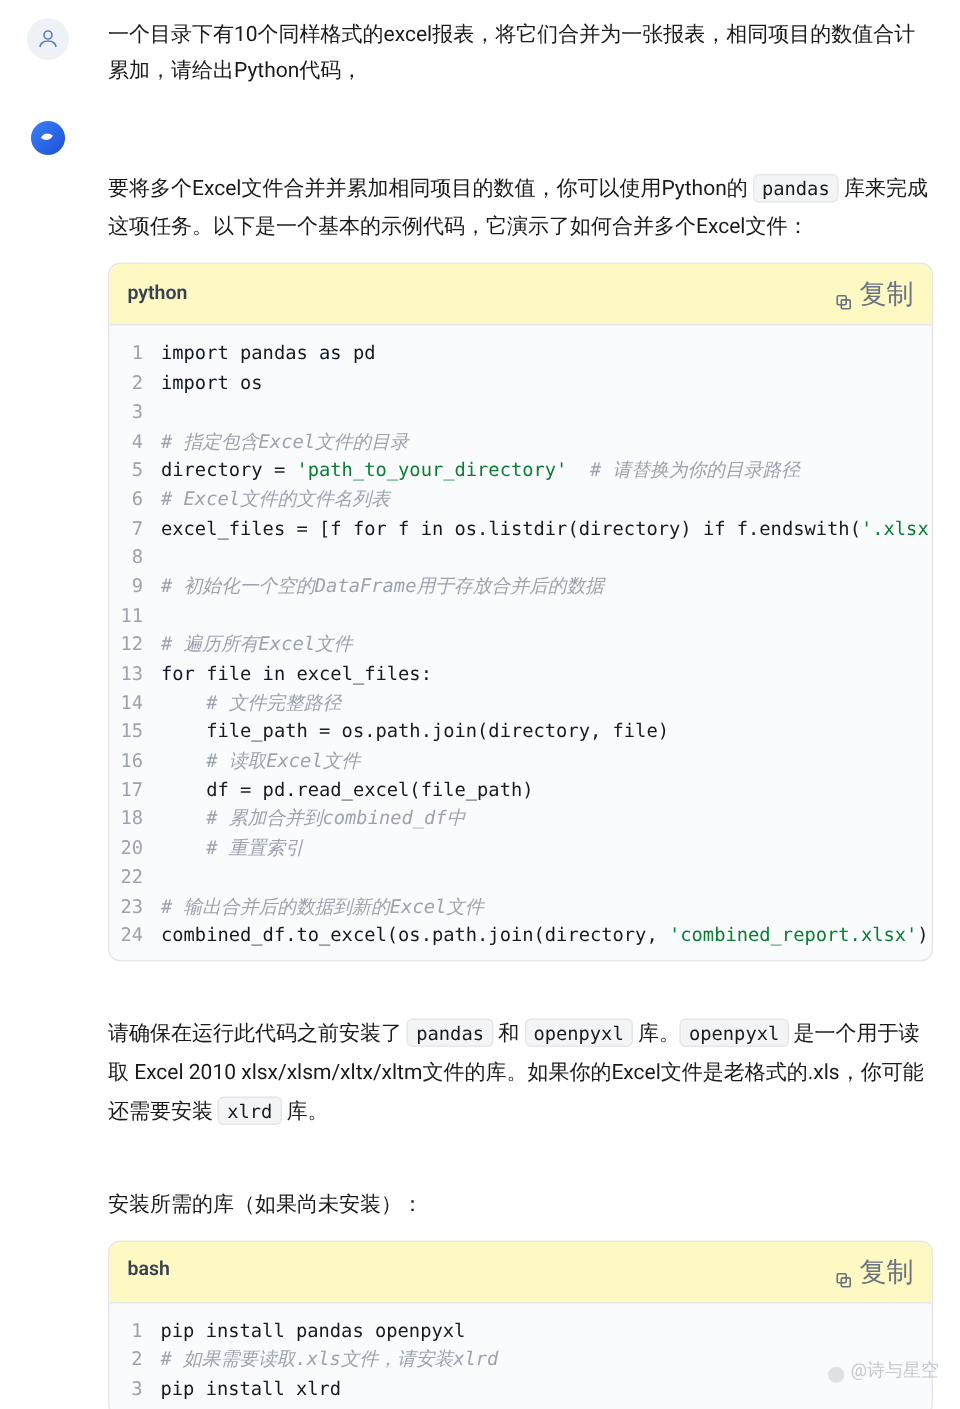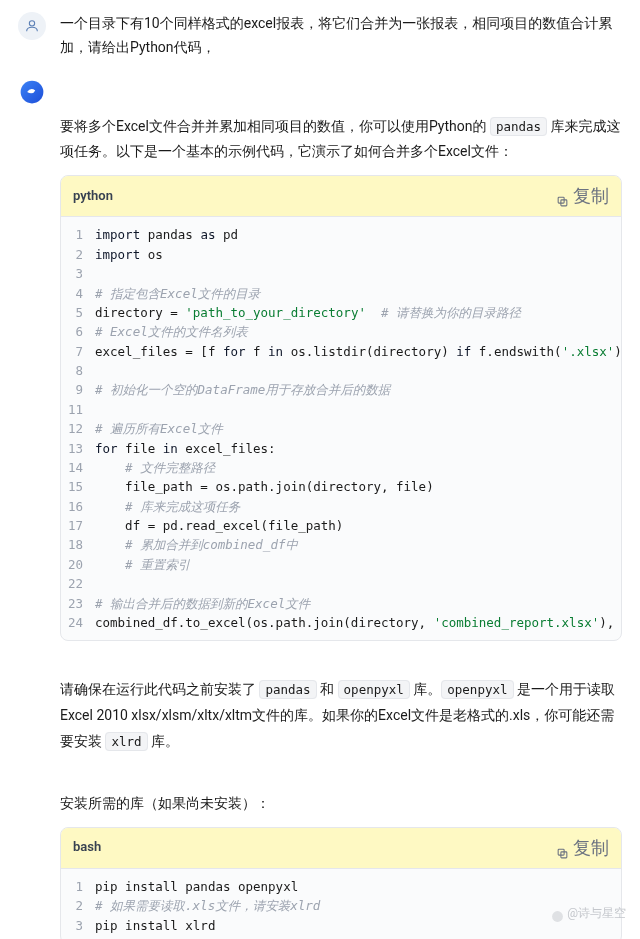--- a/index.html
+++ b/index.html
@@ -1,18 +1,18 @@
 <!DOCTYPE html>
 <html><head>
 <meta charset="utf-8">
 <style>
 * { margin: 0; padding: 0; box-sizing: border-box; }
 body { font-family: -apple-system, BlinkMacSystemFont, "Segoe UI", Roboto, "Helvetica Neue", Arial, sans-serif; font-size: 14px; color: #1a1a1a; background: #fff; width: 640px; line-height: 1.6; }
 .container { padding: 12px 18px; }
-.row { display: flex; gap: 14px; margin-bottom: 18px; }
+.row { display: flex; gap: 26px; margin-bottom: 18px; }
 .avatar { width: 28px; height: 28px; border-radius: 50%; flex-shrink: 0; display: flex; align-items: center; justify-content: center; }
 .avatar.user { background: #eef2f7; }
 .avatar.user svg { width: 16px; height: 16px; }
 .avatar.bot { background: #fff; }
 .avatar.bot svg { width: 26px; height: 26px; }
 .content { flex: 1; min-width: 0; }
 .prompt { font-size: 14px; line-height: 1.7; }
 .response p { margin-bottom: 10px; line-height: 1.85; font-size: 14px; margin-top: 36px; }
 .inline-code { font-family: ui-monospace, SFMono-Regular, Menlo, Consolas, monospace; font-size: 12.5px; background: #f3f4f6; padding: 1px 5px; border-radius: 4px; border: 1px solid #e5e7eb; }
 .code-block { border: 1px solid #e5e7eb; border-radius: 8px; margin: 10px 0 16px 0; overflow: hidden; background: #fafbfc; }
@@ -83,21 +83,21 @@
 <div class="code-line"><span class="ln">5</span><span class="lc">directory = <span class="str">'path_to_your_directory'</span>  <span class="com"># 请替换为你的目录路径</span></span></div>
 <div class="code-line"><span class="ln">6</span><span class="lc"><span class="com"># Excel文件的文件名列表</span></span></div>
 <div class="code-line"><span class="ln">7</span><span class="lc">excel_files = [f <span class="kw">for</span> f <span class="kw">in</span> os.listdir(directory) <span class="kw">if</span> f.endswith(<span class="str">'.xlsx'</span>)  f.endswith(</span></div>
 <div class="code-line"><span class="ln">8</span><span class="lc"></span></div>
 <div class="code-line"><span class="ln">9</span><span class="lc"><span class="com"># 初始化一个空的DataFrame用于存放合并后的数据</span></span></div>
 <div class="code-line"><span class="ln">11</span><span class="lc"></span></div>
 <div class="code-line"><span class="ln">12</span><span class="lc"><span class="com"># 遍历所有Excel文件</span></span></div>
 <div class="code-line"><span class="ln">13</span><span class="lc"><span class="kw">for</span> file <span class="kw">in</span> excel_files:</span></div>
 <div class="code-line"><span class="ln">14</span><span class="lc">    <span class="com"># 文件完整路径</span></span></div>
 <div class="code-line"><span class="ln">15</span><span class="lc">    file_path = os.path.join(directory, file)</span></div>
-<div class="code-line"><span class="ln">16</span><span class="lc">    <span class="com"># 库来完成这项任务</span></span></div>
+<div class="code-line"><span class="ln">16</span><span class="lc">    <span class="com"># 读取Excel文件</span></span></div>
 <div class="code-line"><span class="ln">17</span><span class="lc">    df = pd.read_excel(file_path)</span></div>
 <div class="code-line"><span class="ln">18</span><span class="lc">    <span class="com"># 累加合并到combined_df中</span></span></div>
 <div class="code-line"><span class="ln">20</span><span class="lc">    <span class="com"># 重置索引</span></span></div>
 <div class="code-line"><span class="ln">22</span><span class="lc"></span></div>
 <div class="code-line"><span class="ln">23</span><span class="lc"><span class="com"># 输出合并后的数据到新的Excel文件</span></span></div>
 <div class="code-line"><span class="ln">24</span><span class="lc">combined_df.to_excel(os.path.join(directory, <span class="str">'combined_report.xlsx'</span>), index=)</span></div>
         </div>
       </div>
 
       <p>

